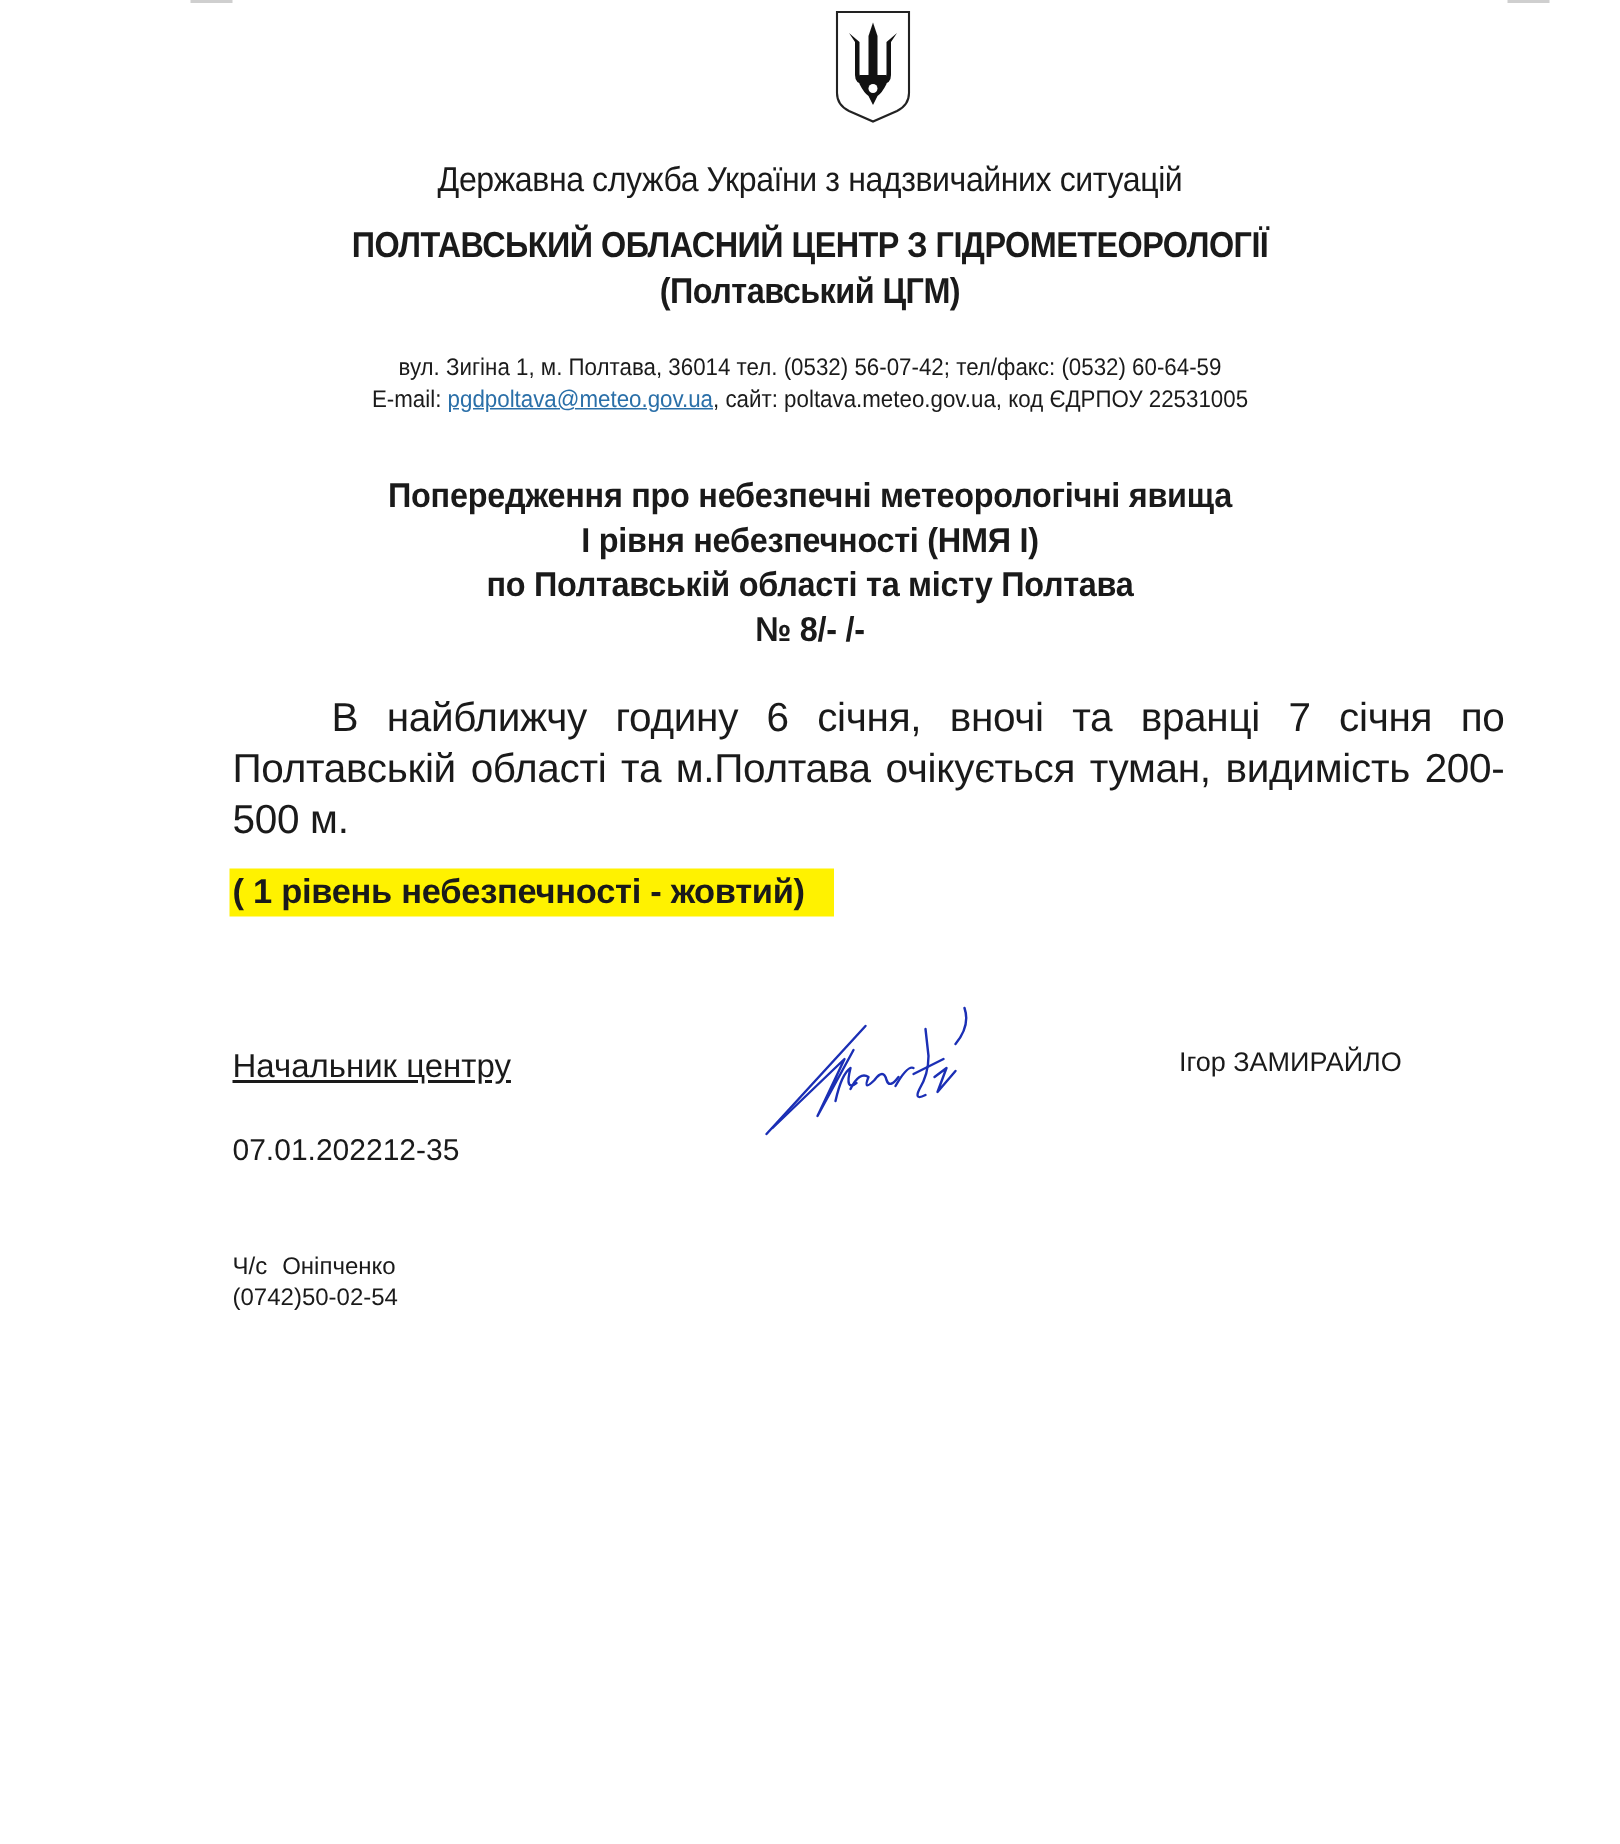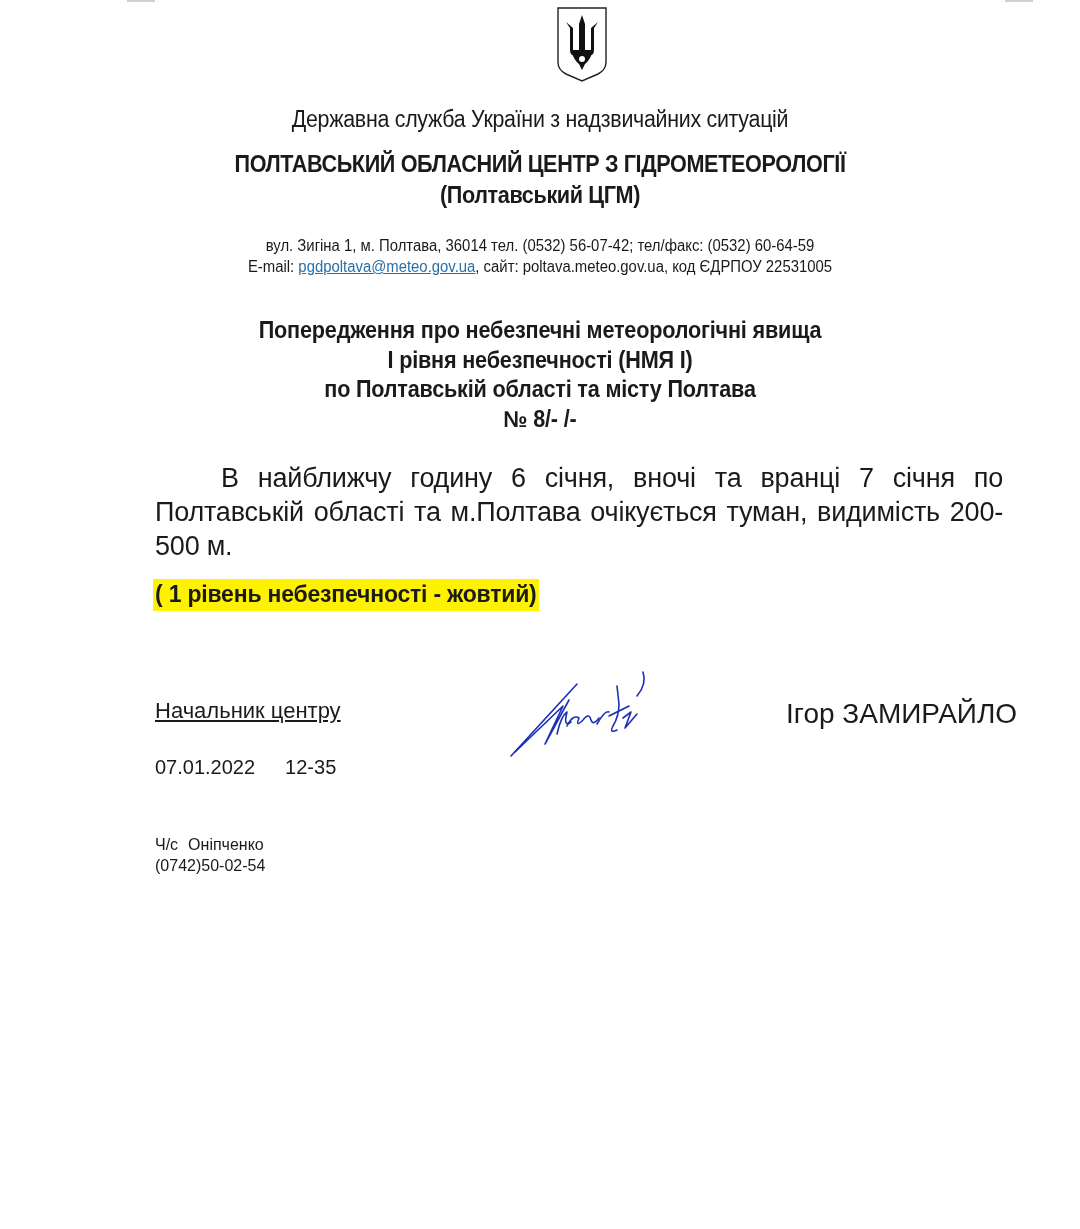--- a/index.html
+++ b/index.html
@@ -85,53 +85,52 @@
       letter-spacing: -0.2px;
     }
 
     .level-badge {
       position: absolute;
       left: 153px;
       top: 579px;
       font-size: 23px;
       font-weight: bold;
       background: #fff200;
-      padding: 1px 2px 3px 2px;
+      padding: 1px 19px 3px 2px;
       line-height: 28px;
       letter-spacing: -0.2px;
     }
 
     .signer-role {
       position: absolute;
       left: 155px;
       top: 698px;
       font-size: 22px;
       text-decoration: underline;
     }
     .signer-name {
       position: absolute;
       left: 786px;
       top: 698px;
-      font-size: 28px;
+      font-size: 18px;
     }
     .signature {
       position: absolute;
       left: 505px;
       top: 656px;
       width: 160px;
       height: 110px;
     }
     .date-line {
       position: absolute;
       left: 155px;
       top: 756px;
       font-size: 20px;
     }
     .date-line .time {
-      margin-left: 30px;
     }
     .executor {
       position: absolute;
       left: 155px;
       top: 806px;
       font-size: 16px;
       line-height: 21px;
       margin-top: 28px;
     }
     .executor .sp { display: inline-block; width: 10px; }

